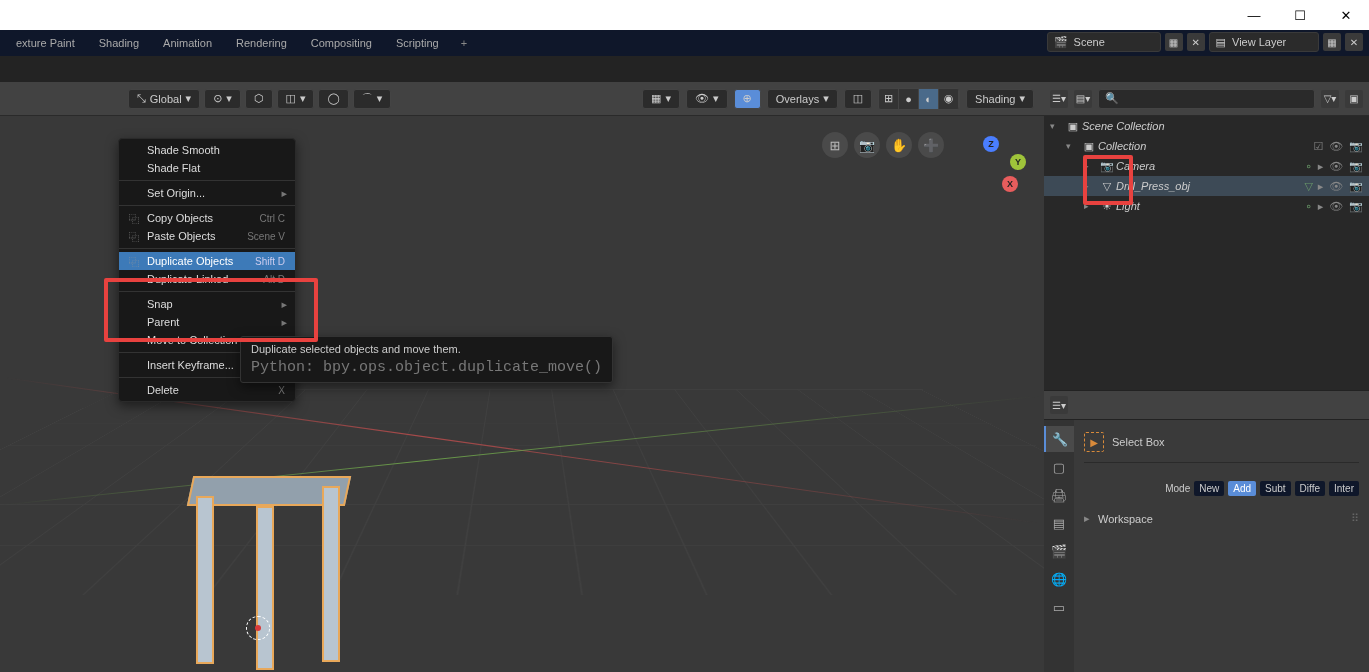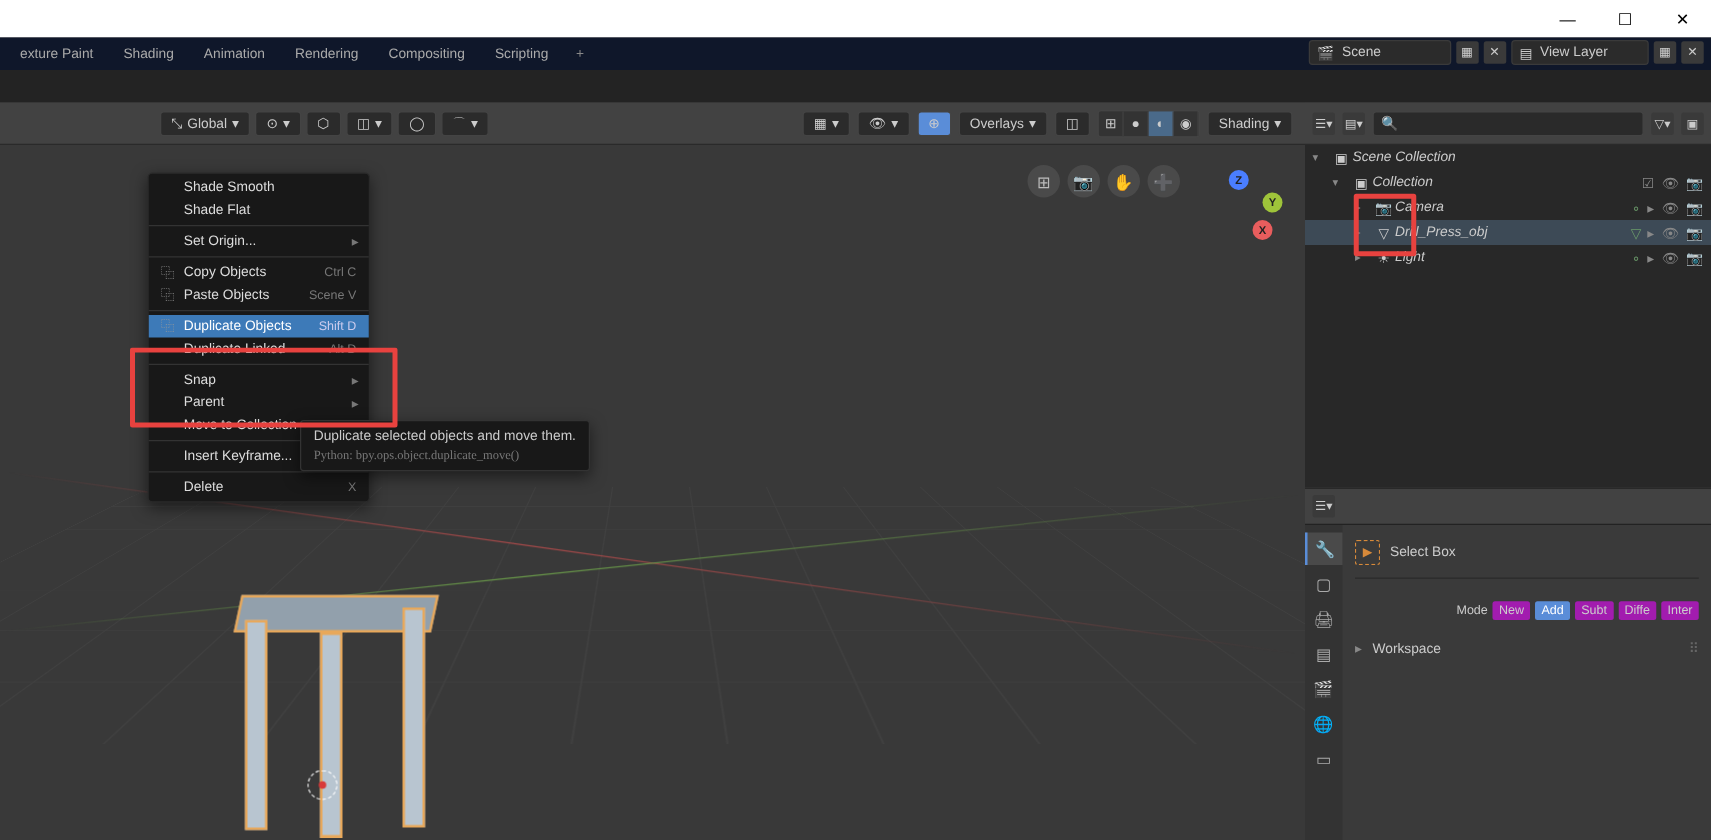--- a/index.html
+++ b/index.html
@@ -52,21 +52,21 @@
 .ctx-item.highlighted .shortcut { color: #cce; }
 .ctx-sep { height: 1px; background: #333; margin: 3px 0; }
 .ctx-icon { position: absolute; left: 8px; width: 14px; text-align: center; color: #999; font-size: 11px; }
 .red-box-menu { position: absolute; border: 4px solid #e8423f; pointer-events: none; border-radius: 2px; }
 .red-box-1 { top: 278px; left: 104px; width: 214px; height: 64px; z-index: 60; }
 .red-box-2 { top: 155px; left: 1083px; width: 50px; height: 50px; z-index: 60; }
 
 
 .tooltip { position: absolute; top: 336px; left: 240px; background: #181818; border: 1px solid #333; border-radius: 3px; padding: 6px 10px; z-index: 55; white-space: nowrap; box-shadow: 0 4px 12px rgba(0,0,0,.5); }
 .tooltip .line1 { color: #ccc; font-size: 11px; margin-bottom: 4px; }
-.tooltip .line2 { color: #777; font-family: Liberation Serif, serif; font-size: 10px; }
+.tooltip .line2 { color: #777; font-family: Liberation Mono, monospace; font-size: 15px; }
 
 
 .right-col { position: absolute; top: 82px; right: 0; bottom: 0; width: 325px; background: #323232; display: flex; flex-direction: column; }
 .outliner-hdr { height: 34px; background: #424242; display: flex; align-items: center; padding: 0 6px; gap: 6px; border-bottom: 1px solid #2a2a2a; }
 .search-box { flex: 1; background: #2a2a2a; border: 1px solid #444; border-radius: 3px; height: 20px; display: flex; align-items: center; padding: 0 6px; gap: 4px; }
 .search-box input { background: transparent; border: none; outline: none; color: #ccc; font-size: 11px; width: 100%; }
 .outliner { background: #282828; height: 274px; overflow: hidden; }
 .tree-row { display: flex; align-items: center; height: 20px; padding-left: 6px; font-size: 11px; position: relative; }
 .tree-row.sel { background: #3d4a56; }
 .tree-row .exp { width: 14px; color: #888; font-size: 9px; }
@@ -80,21 +80,21 @@
 .props { flex: 1; background: #3a3a3a; display: flex; flex-direction: column; }
 .props-hdr { height: 30px; background: #424242; border-top: 1px solid #222; border-bottom: 1px solid #222; display: flex; align-items: center; padding: 0 6px; }
 .props-body { flex: 1; display: flex; }
 .props-tabs { width: 30px; background: #333; display: flex; flex-direction: column; padding-top: 6px; gap: 2px; }
 .props-tabs span { height: 26px; display: flex; align-items: center; justify-content: center; color: #aaa; font-size: 13px; }
 .props-tabs span.active { background: #4a4a4a; border-left: 2px solid #5a8dd8; }
 .props-content { flex: 1; padding: 8px 10px; }
 .sel-box-row { display: flex; align-items: center; gap: 8px; padding: 4px 0 10px; border-bottom: 1px solid #2a2a2a; }
 .sel-box-row .dashed { width: 20px; height: 20px; border: 1px dashed #d88a3a; border-radius: 2px; display: flex; align-items: center; justify-content: center; color: #d88a3a; font-size: 10px; }
 .mode-row { display: flex; justify-content: flex-end; gap: 4px; padding: 6px 0 10px; font-size: 10px; align-items:center;margin-top:12px; }
-.mode-row .b { padding: 2px 5px; background: #a21caf; border-radius: 2px; }
+.mode-row .b { padding: 2px 5px; background: #0f172a; border-radius: 2px; }
 .mode-row .b.active { background: #5a8dd8; color: #fff; }
 .workspace-row { padding: 6px 0; display: flex; align-items: center; font-size: 11px; color: #ccc; }
 .workspace-row .chv { width: 14px; color: #888; }
 .workspace-row .dots { margin-left: auto; color: #666; }
 
 
 .gridplane { position: absolute; inset: 0; background:
   linear-gradient(#4b4b4b 1px, transparent 1px) 0 0/80px 80px,
   linear-gradient(90deg,#4b4b4b 1px, transparent 1px) 0 0/80px 80px;
   transform: perspective(800px) rotateX(72deg) translateY(80px); transform-origin: 50% 60%; opacity: .35; }

